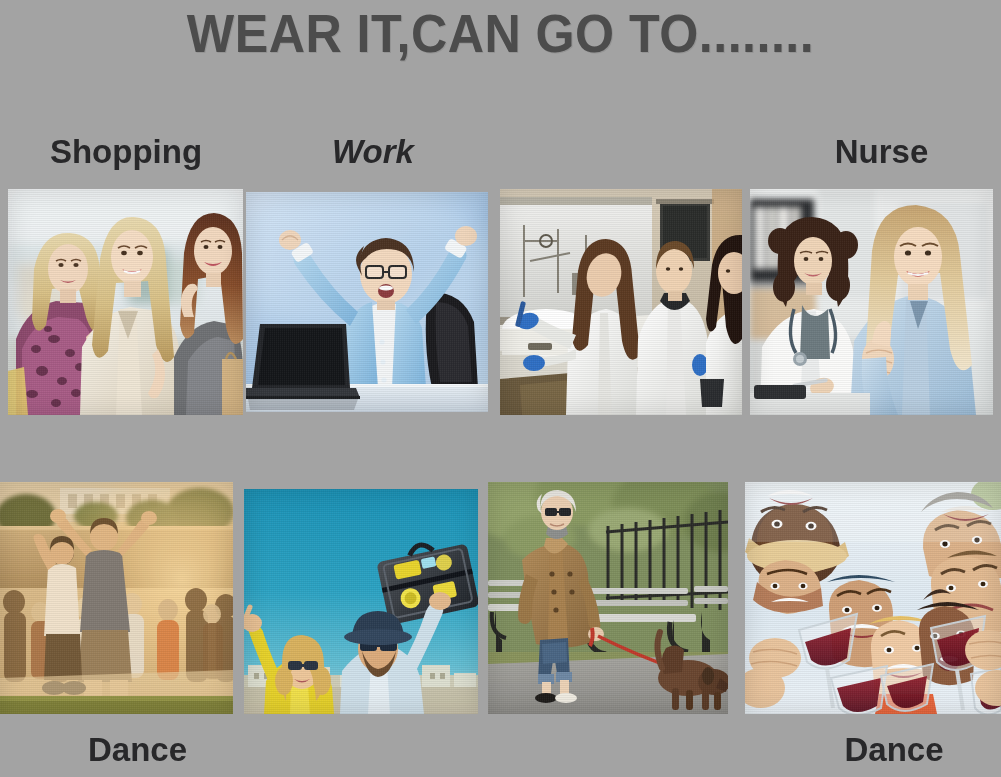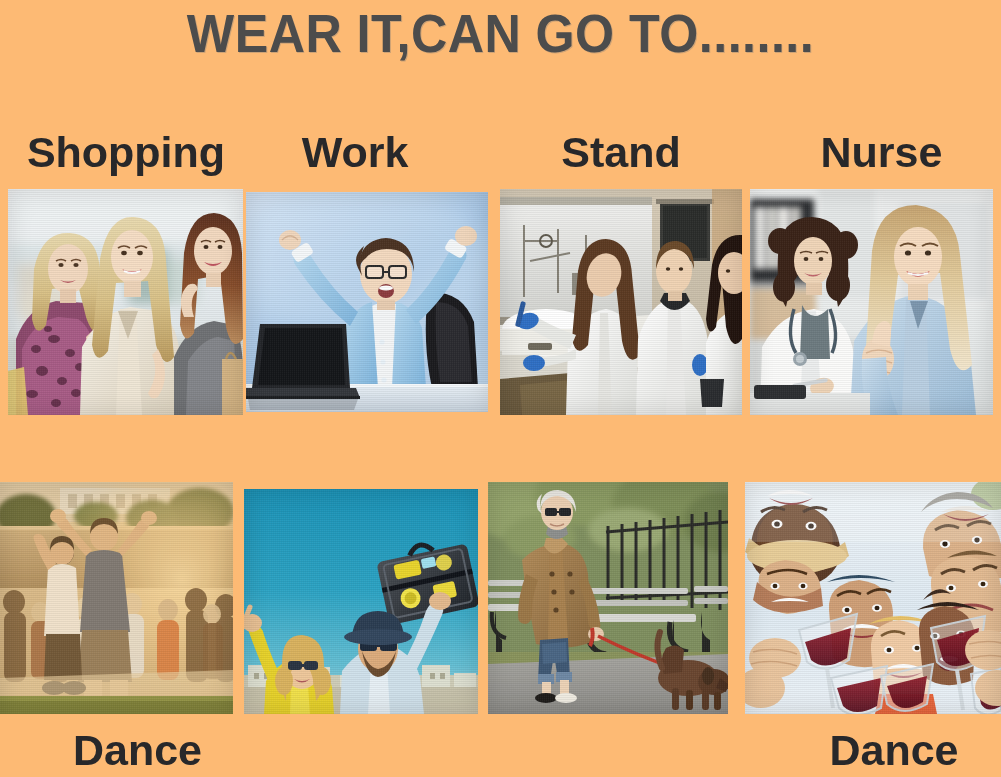--- a/index.html
+++ b/index.html
@@ -10,21 +10,21 @@
     height: 777px;
     background: #ffffff;
     font-family: "Liberation Sans", "DejaVu Sans", sans-serif;
     overflow: hidden;
   }
 
   #poster {
     position: relative;
     width: 1001px;
     height: 777px;
-    background: #fdba74;
+    background: #a3a3a3;
   }
 
   
   .title {
     position: absolute;
     top: 2px;
     left: 0;
     width: 1001px;
     text-align: center;
     font-size: 54px;
@@ -35,31 +35,31 @@
     transform: scaleX(0.93);
     transform-origin: center top;
     text-shadow: 1px 1px 0 rgba(120,120,120,0.35);
     white-space: nowrap;
   }
 
   
   .lbl {
     position: absolute;
     text-align: center;
-    font-size: 43px;
+    font-size: 33px;
     line-height: 38px;
     font-weight: 700;
     color: #28282a;
     white-space: nowrap;
   }
 
   
   .lbl-top { top: 133px; }
   #lbl-shopping { left: 8px;   width: 236px; }
-  #lbl-work     { left: 234px; width: 242px; }
+  #lbl-work     { left: 252px; width: 242px; font-style: italic; }
   #lbl-stand    { left: 500px; width: 242px; }
   #lbl-nurse    { left: 760px; width: 243px; }
 
   
   .lbl-bot { top: 731px; margin-left: 21px; }
   #lbl-dance  { left: 0px;   width: 233px; }
   #lbl-travel { left: 244px; width: 234px; }
   #lbl-walk   { left: 488px; width: 240px; }
   #lbl-party  { left: 745px; width: 256px; }
 
@@ -123,21 +123,20 @@
 </style>
 </head>
 <body>
 
 <div id="poster">
 
   <div class="title">WEAR IT,CAN GO TO........</div>
 
   <div class="lbl lbl-top" id="lbl-shopping">Shopping</div>
   <div class="lbl lbl-top" id="lbl-work">Work</div>
-  <div class="lbl lbl-top" id="lbl-stand">Stand</div>
   <div class="lbl lbl-top" id="lbl-nurse">Nurse</div>
 
   <div class="cell" id="cell-shopping">
     <div class="scene" id="sc-shopping">
       <svg width="235" height="226" viewBox="0 0 235 226" preserveAspectRatio="none">
         <defs>
           <linearGradient id="shopBg" x1="0" y1="0" x2="0" y2="1">
             <stop offset="0%" stop-color="#f3f5f6"></stop>
               <stop offset="55%" stop-color="#e3e9ec"></stop>
               <stop offset="100%" stop-color="#d9ded9"></stop>

